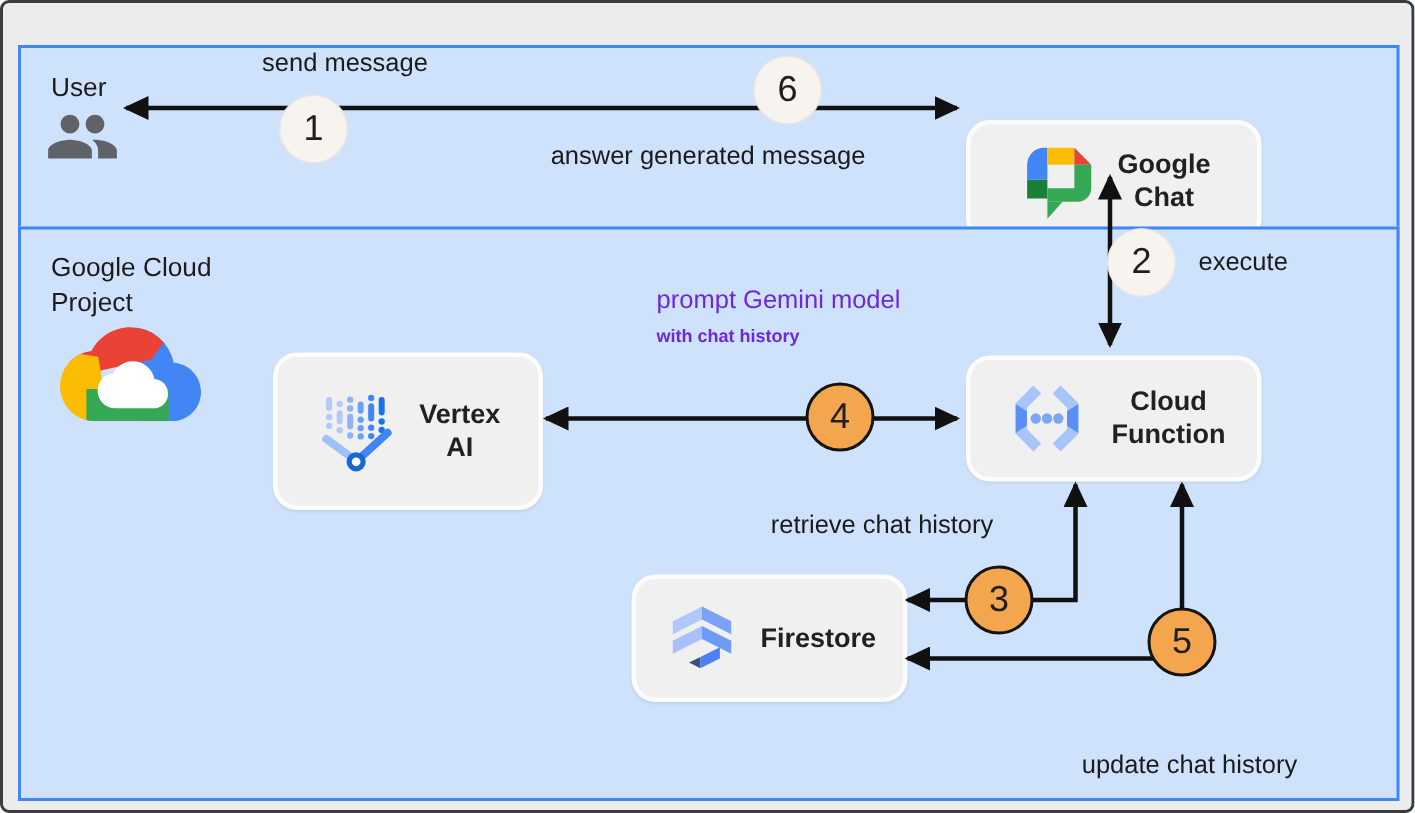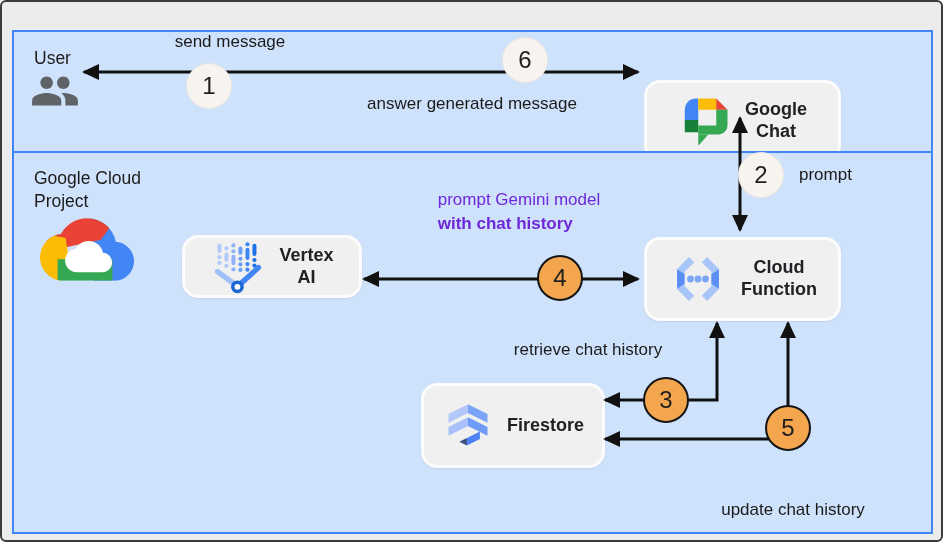--- a/index.html
+++ b/index.html
@@ -14,37 +14,37 @@
   .panel-user{left:10px;top:28px;width:921px;height:131px;}
   .panel-gcp{left:10px;top:149px;width:921px;height:383px;}
   .zone-label{position:absolute;font-size:17.5px;line-height:1.32;white-space:pre-line;color:#1c1c1c;}
   .node{
     position:absolute;background:#f0f0f0;border:3px solid #fcfcfc;border-radius:16px;
     display:flex;align-items:center;justify-content:center;gap:13px;padding:0 8px;
     box-shadow:0 1px 2px rgba(0,0,0,.07);
   }
   .node-label{font-size:18px;font-weight:700;color:#202124;text-align:center;line-height:1.22;white-space:pre-line;}
   .node-chat{left:640px;top:30px;width:197px;height:82px;}
-  .node-vertex{left:178px;top:231px;width:180px;height:63px;}
+  .node-vertex{left:178px;top:231px;width:180px;height:105px;}
   .node-func{left:640px;top:233px;width:197px;height:84px;}
   .node-store{left:417px;top:379px;width:184px;height:85px;}
   .arrows{position:absolute;left:0;top:0;width:943px;height:542px;pointer-events:none;}
   .badge{
     position:absolute;width:46px;height:46px;border-radius:50%;
     display:flex;align-items:center;justify-content:center;
     font-size:24px;color:#1f1f1f;
   }
   .badge.light{background:#f7f4ef;border:1px solid rgba(0,0,0,.05);}
   .badge.orange{background:#f4a64f;border:2.5px solid #141414;}
   .elabel{position:absolute;font-size:17px;font-weight:500;color:#1b1b1b;white-space:nowrap;transform:translateX(-50%);}
   .elabel.bold{font-weight:400;}
   .elabel.anchor-left{transform:none;}
   .elabel-stack{position:absolute;transform:translateX(-50%);text-align:left;line-height:24px;white-space:nowrap;color:#6d28d9;}
   .elabel-stack .l1{font-size:17px;font-weight:500;}
-  .elabel-stack .l2{font-size:17px;font-weight:700;}
+  .elabel-stack .l2{font-size:12px;font-weight:700;}
   .abs{position:absolute;}
 </style>
 </head>
 <body>
 
 <div class="stage">
 
   <div class="panel panel-user">
     <div class="zone-label" style="left:20px;top:15px;">User</div>
     <svg class="abs" style="left:16px;top:38px;" width="50" height="42" viewBox="0 0 24 20" aria-hidden="true">
@@ -180,21 +180,21 @@
     </div>
   <div class="badge orange" style="left:763px;top:403px;">
       <span>5</span>
     </div>
   <div class="badge light" style="left:500px;top:35px;">
       <span>6</span>
     </div>
 
   <div class="elabel" style="left:228px;top:30px;text-align:right;">send message</div>
   <div class="elabel" style="left:470px;top:92px;">answer generated message</div>
-  <div class="elabel anchor-left" style="left:797px;top:163px;">prompt</div>
+  <div class="elabel anchor-left" style="left:797px;top:163px;">execute</div>
   <div class="elabel-stack" style="left:517px;top:186px;">
     <div class="l1">prompt Gemini model</div>
     <div class="l2">with chat history</div>
   </div>
   <div class="elabel bold" style="left:586px;top:338px;">retrieve chat history</div>
   <div class="elabel bold" style="left:791px;top:498px;">update chat history</div>
 
 </div>
 
 </body></html>

